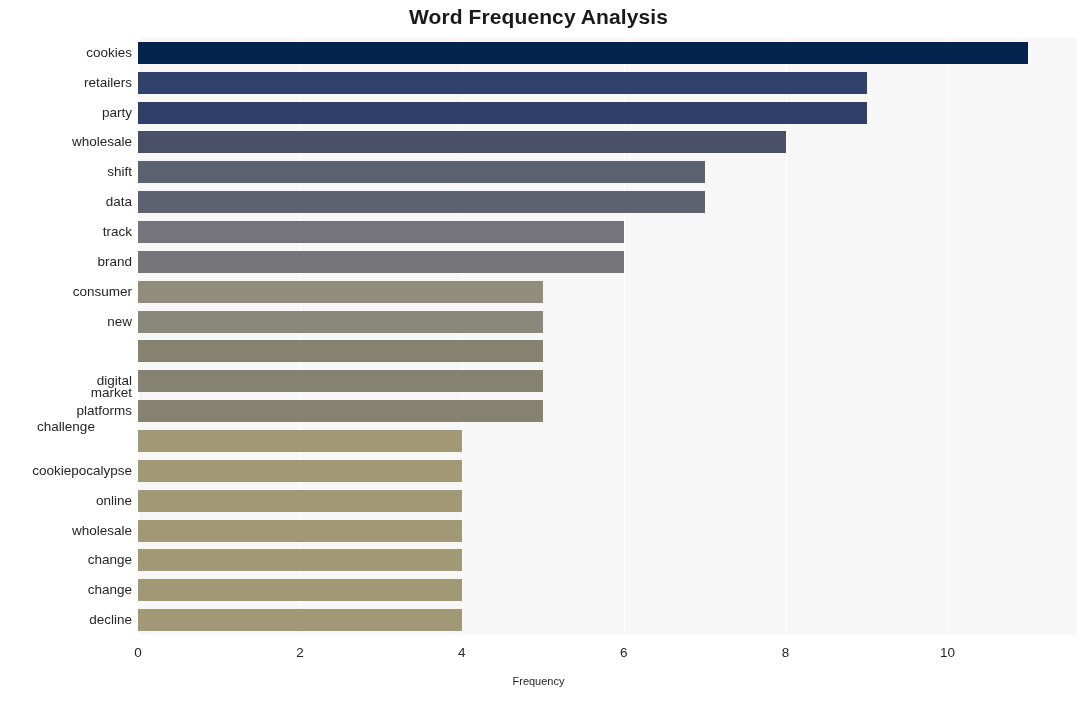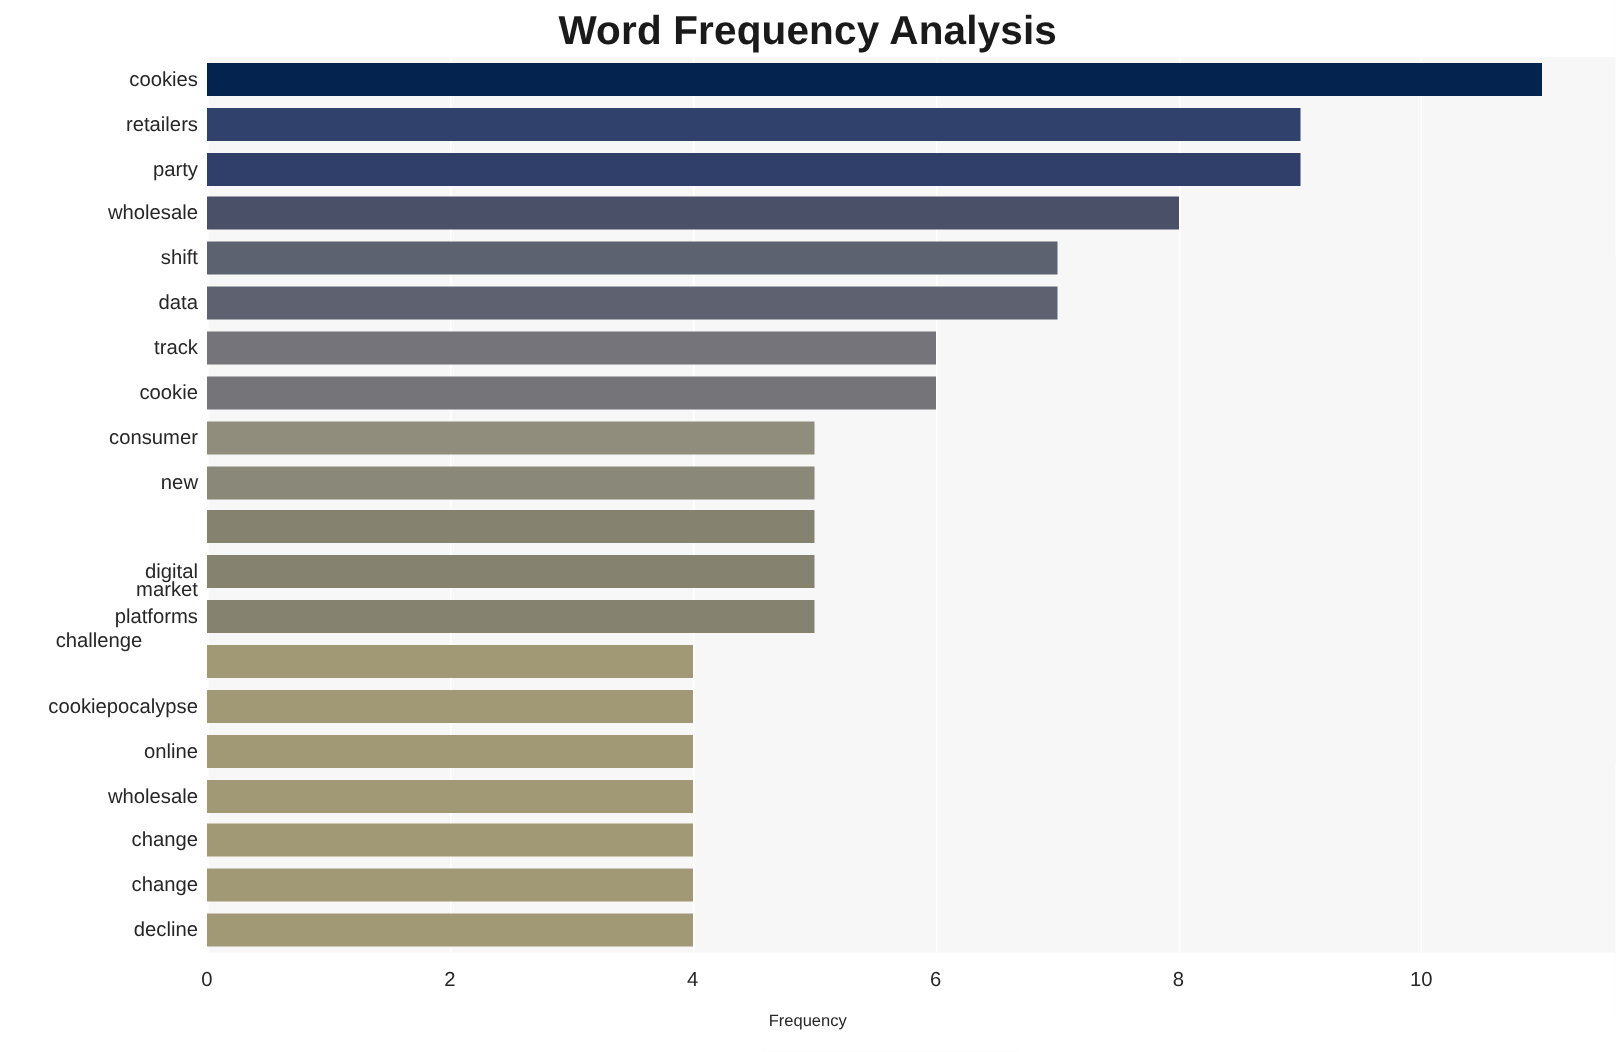--- a/index.html
+++ b/index.html
@@ -17,21 +17,21 @@
     height: 701px;
     background: #ffffff;
   }
 
   
   #chart-title {
     position: absolute;
     left: 0; top: 5px;
     width: 1077px;
     text-align: center;
-    font-size: 27px;
+    font-size: 21px;
     font-weight: bold;
     color: #1a1a1a;
     letter-spacing: 0.1px;
     white-space: nowrap;
   }
 
   
   #plot-area {
     position: absolute;
     left: 138px;
@@ -154,21 +154,21 @@
   </div>
 
   <div id="y-axis-labels">
       <div class="y-tick-label" style="top: 7.925px; padding-left: 42px;">cookies</div>
       <div class="y-tick-label" style="top: 37.775px;">retailers</div>
       <div class="y-tick-label" style="top: 67.625px;">party</div>
       <div class="y-tick-label" style="top: 97.475px;">wholesale</div>
       <div class="y-tick-label" style="top: 127.325px;">shift</div>
       <div class="y-tick-label" style="top: 157.175px;">data</div>
       <div class="y-tick-label" style="top: 187.025px;">track</div>
-      <div class="y-tick-label" style="top: 216.875px;">cookie</div>
+      <div class="y-tick-label" style="top: 216.875px;">brand</div>
       <div class="y-tick-label" style="top: 246.725px;">consumer</div>
       <div class="y-tick-label" style="top: 276.575px;">new</div>
       <div class="y-tick-label" style="top: 306.425px; margin-top: 42px;">market</div>
       <div class="y-tick-label" style="top: 336.275px;">digital</div>
       <div class="y-tick-label" style="top: 366.125px;">platforms</div>
       <div class="y-tick-label" style="top: 382px; text-align: center;">challenge</div>
       <div class="y-tick-label" style="top: 425.825px;">cookiepocalypse</div>
       <div class="y-tick-label" style="top: 455.675px;">online</div>
       <div class="y-tick-label" style="top: 485.525px;">wholesale</div>
       <div class="y-tick-label" style="top: 515.375px;">change</div>

